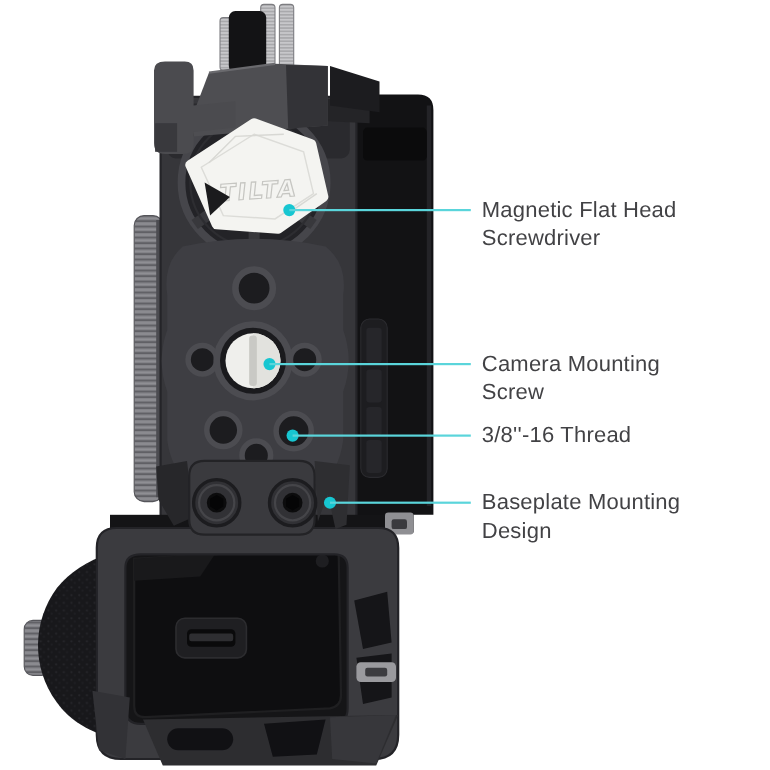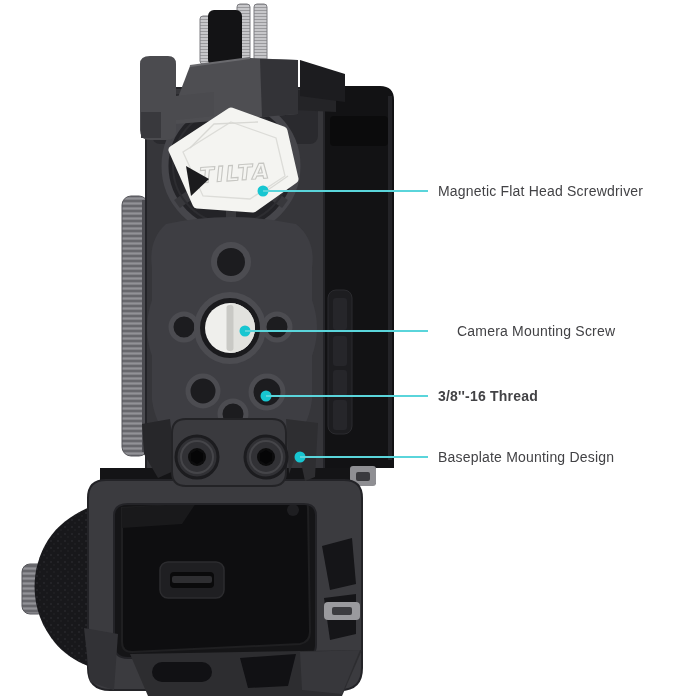--- a/index.html
+++ b/index.html
@@ -11,35 +11,35 @@
   .annotation{position:absolute;inset:0;pointer-events:none;}
   .dot{
     position:absolute;width:11px;height:11px;border-radius:50%;
     background:var(--accent,#17c6d1);transform:translate(-50%,-50%);
   }
   .leader{
     position:absolute;height:2px;background:var(--leader,#5ad5db);
     transform:translateY(-50%);
   }
   .label{
-    position:absolute;font-size:14px;line-height:26px;
+    position:absolute;font-size:20px;line-height:26px;
     color:var(--label,#424245);max-width:216px;letter-spacing:0.2px;
   }
   
   .a1 .dot{left:263px;top:191px;}
   .a1 .leader{left:263px;top:191px;width:165px;}
   .a1 .label{left:438px;top:178px;}
   
   .a2 .dot{left:245px;top:331px;}
   .a2 .leader{left:245px;top:331px;width:183px;}
-  .a2 .label{left:438px;top:318px;margin-left:19px;}
+  .a2 .label{left:438px;top:318px;}
   
   .a3 .dot{left:266px;top:396px;}
   .a3 .leader{left:266px;top:396px;width:162px;}
-  .a3 .label{left:438px;top:383px;font-weight:bold;}
+  .a3 .label{left:438px;top:383px;}
   
   .a4 .dot{left:300px;top:457px;}
   .a4 .leader{left:300px;top:457px;width:128px;}
   .a4 .label{left:438px;top:444px;}
 </style>
 </head>
 <body>
 
 <div class="stage">
 

